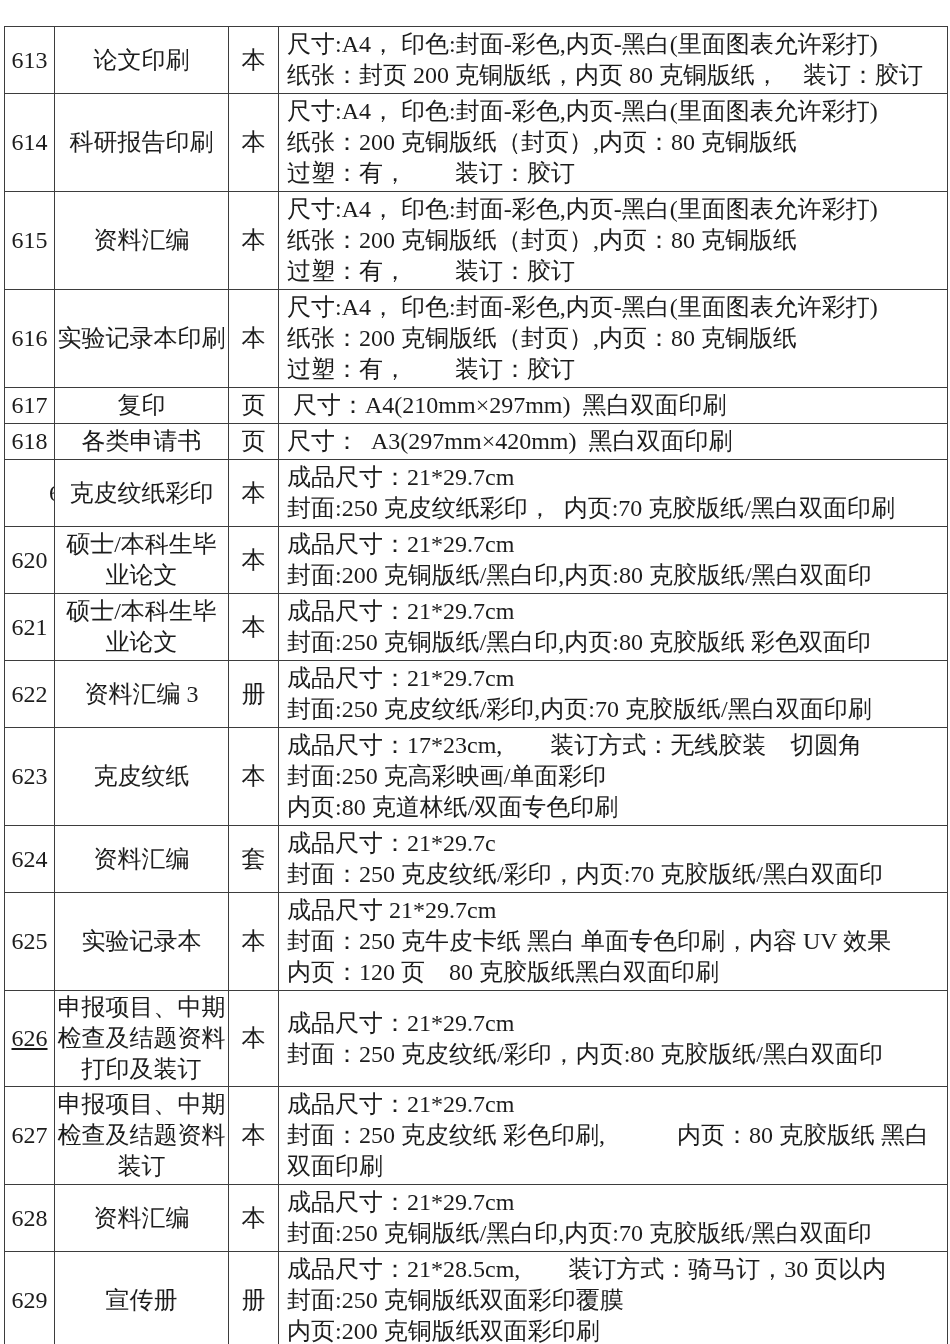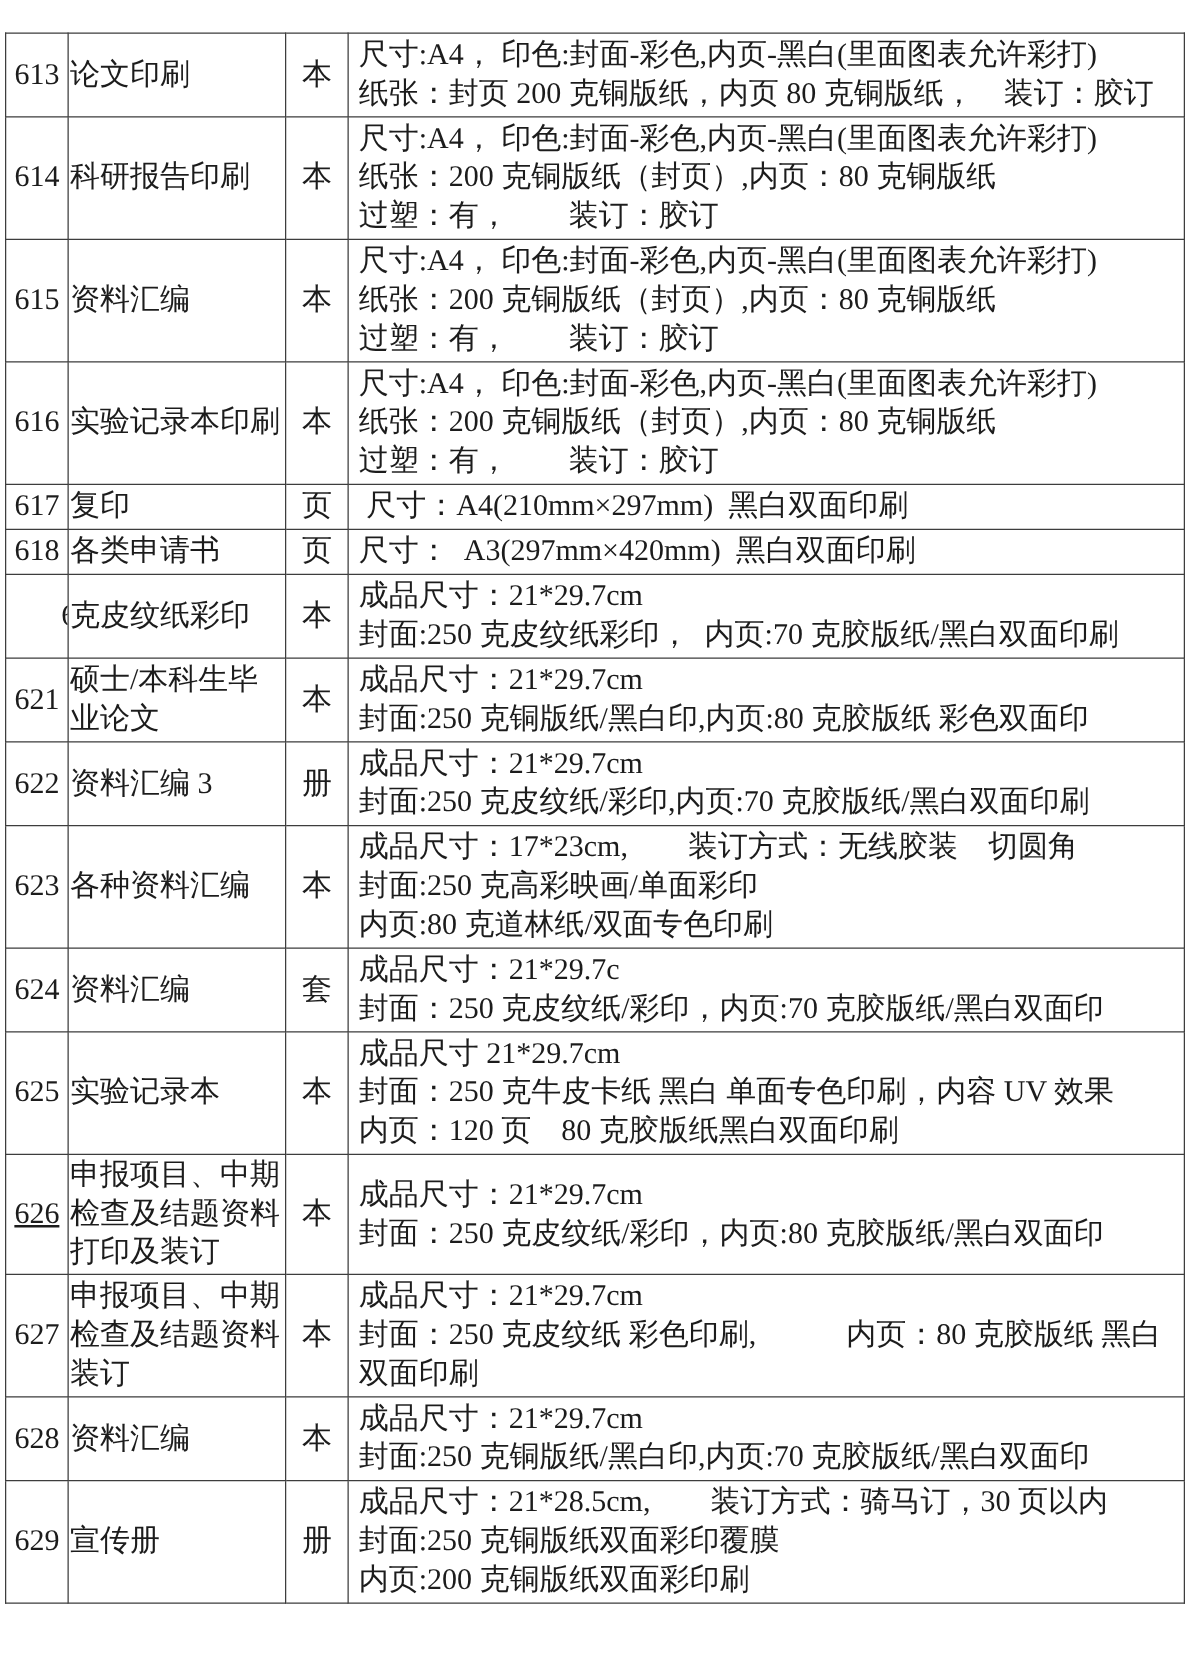--- a/index.html
+++ b/index.html
@@ -28,21 +28,21 @@
     vertical-align: middle;
     font-size: 24px;
     line-height: 31px;
     overflow: hidden;
   }
   td.cell-id {
     text-align: center;
     padding: 1px 0;
   }
   td.cell-name {
-    text-align: left;
+    text-align: center;
     padding: 1px 1px;
   }
   td.cell-unit {
     text-align: center;
     padding: 1px 0;
   }
   td.cell-spec {
     padding: 2px 2px 2px 8px;
   }
   .spec-line {
@@ -120,40 +120,49 @@
         <tr>
           <td class="cell-id" style="border-color: rgb(61, 61, 61); padding-left: 44px;">619</td>
           <td class="cell-name" style="border-color: rgb(61, 61, 61);">克皮纹纸彩印</td>
           <td class="cell-unit" style="border-color: rgb(61, 61, 61);">本</td>
           <td class="cell-spec" style="border-color: rgb(61, 61, 61);">
             <div class="spec-line">成品尺寸：21*29.7cm</div>
             <div class="spec-line">封面:250 克皮纹纸彩印，  内页:70 克胶版纸/黑白双面印刷</div>
           </td>
         </tr>
         <tr>
+          <td class="cell-id" style="border-color: rgb(61, 61, 61);">620</td>
+          <td class="cell-name" style="border-color: rgb(61, 61, 61);">硕士/本科生毕业论文</td>
+          <td class="cell-unit" style="border-color: rgb(61, 61, 61);">本</td>
+          <td class="cell-spec" style="border-color: rgb(61, 61, 61);">
+            <div class="spec-line">成品尺寸：21*29.7cm</div>
+            <div class="spec-line">封面:200 克铜版纸/黑白印,内页:80 克胶版纸/黑白双面印</div>
+          </td>
+        </tr>
+        <tr>
           <td class="cell-id" style="border-color: rgb(61, 61, 61);">621</td>
           <td class="cell-name" style="border-color: rgb(61, 61, 61);">硕士/本科生毕业论文</td>
           <td class="cell-unit" style="border-color: rgb(61, 61, 61);">本</td>
           <td class="cell-spec" style="border-color: rgb(61, 61, 61);">
             <div class="spec-line">成品尺寸：21*29.7cm</div>
             <div class="spec-line">封面:250 克铜版纸/黑白印,内页:80 克胶版纸 彩色双面印</div>
           </td>
         </tr>
         <tr>
           <td class="cell-id" style="border-color: rgb(61, 61, 61);">622</td>
           <td class="cell-name" style="border-color: rgb(61, 61, 61);">资料汇编 3</td>
           <td class="cell-unit" style="border-color: rgb(61, 61, 61);">册</td>
           <td class="cell-spec" style="border-color: rgb(61, 61, 61);">
             <div class="spec-line">成品尺寸：21*29.7cm</div>
             <div class="spec-line">封面:250 克皮纹纸/彩印,内页:70 克胶版纸/黑白双面印刷</div>
           </td>
         </tr>
         <tr>
           <td class="cell-id" style="border-color: rgb(61, 61, 61);">623</td>
-          <td class="cell-name" style="border-color: rgb(61, 61, 61);">各种资料汇编</td>
+          <td class="cell-name" style="border-color: rgb(61, 61, 61);">克皮纹纸</td>
           <td class="cell-unit" style="border-color: rgb(61, 61, 61);">本</td>
           <td class="cell-spec" style="border-color: rgb(61, 61, 61);">
             <div class="spec-line">成品尺寸：17*23cm,　　装订方式：无线胶装　切圆角</div>
             <div class="spec-line">封面:250 克高彩映画/单面彩印</div>
             <div class="spec-line">内页:80 克道林纸/双面专色印刷</div>
           </td>
         </tr>
         <tr>
           <td class="cell-id" style="border-color: rgb(61, 61, 61);">624</td>
           <td class="cell-name" style="border-color: rgb(61, 61, 61);">资料汇编</td>

